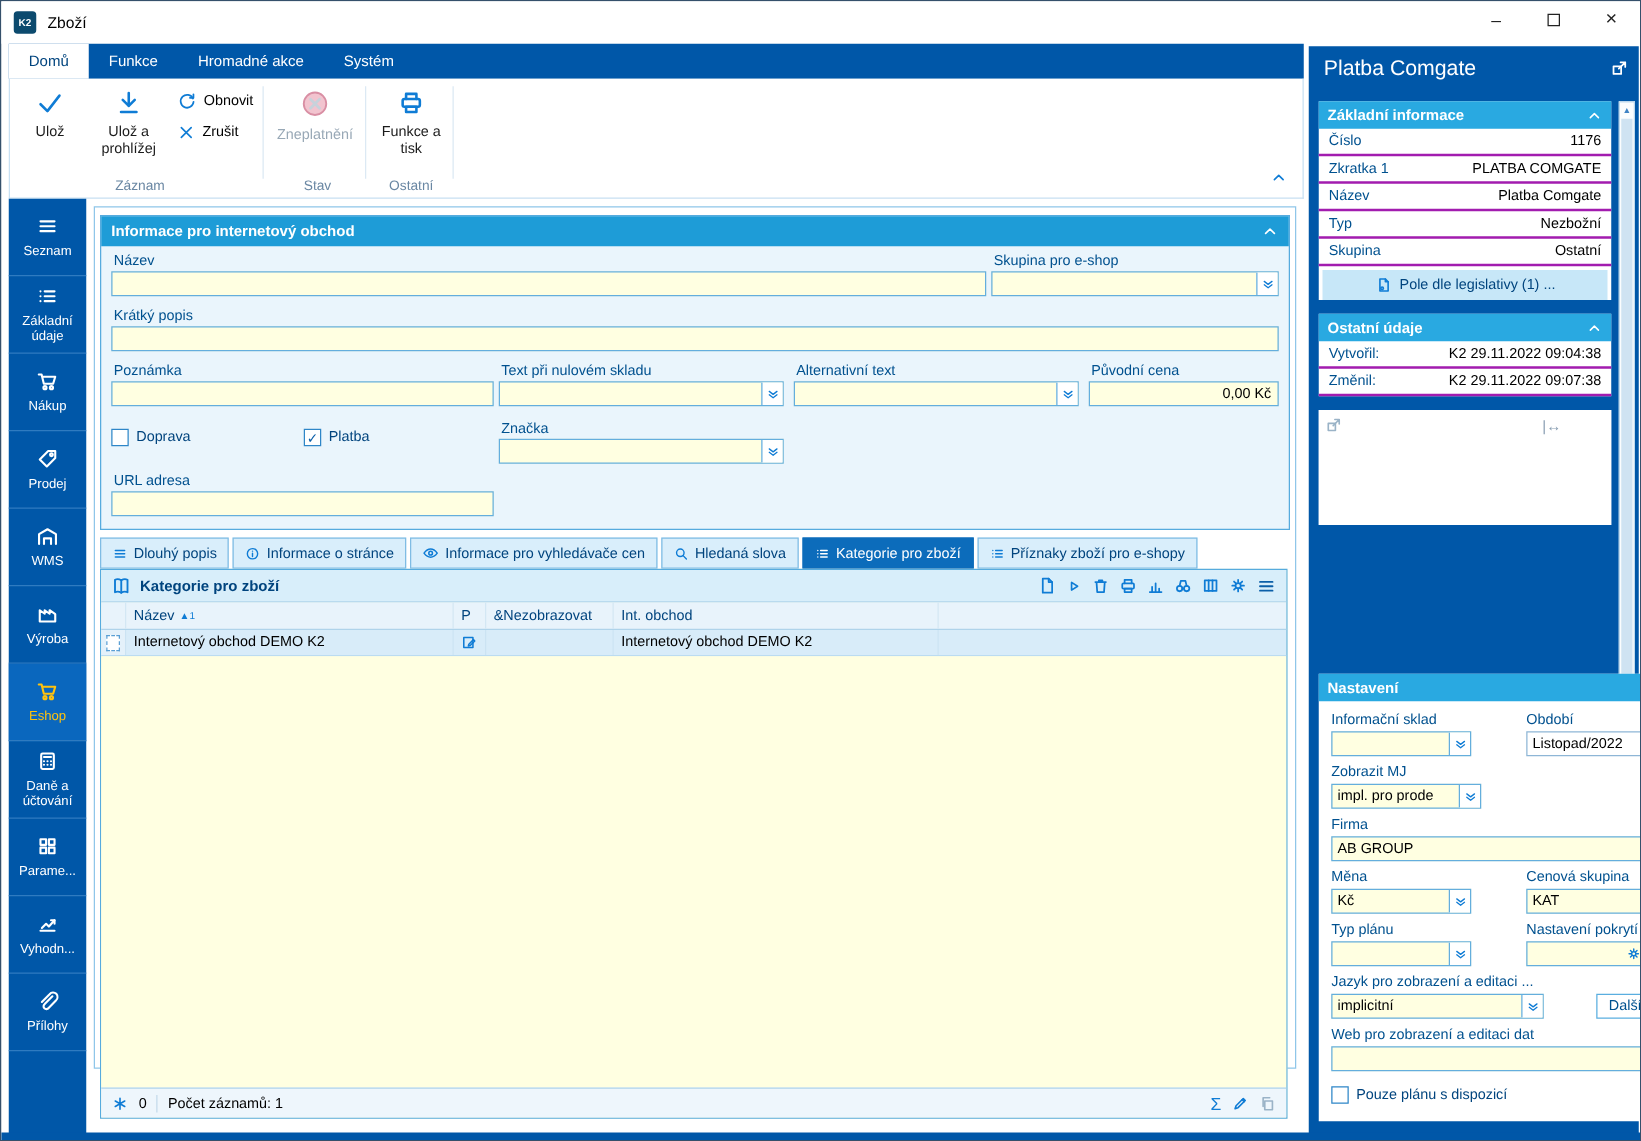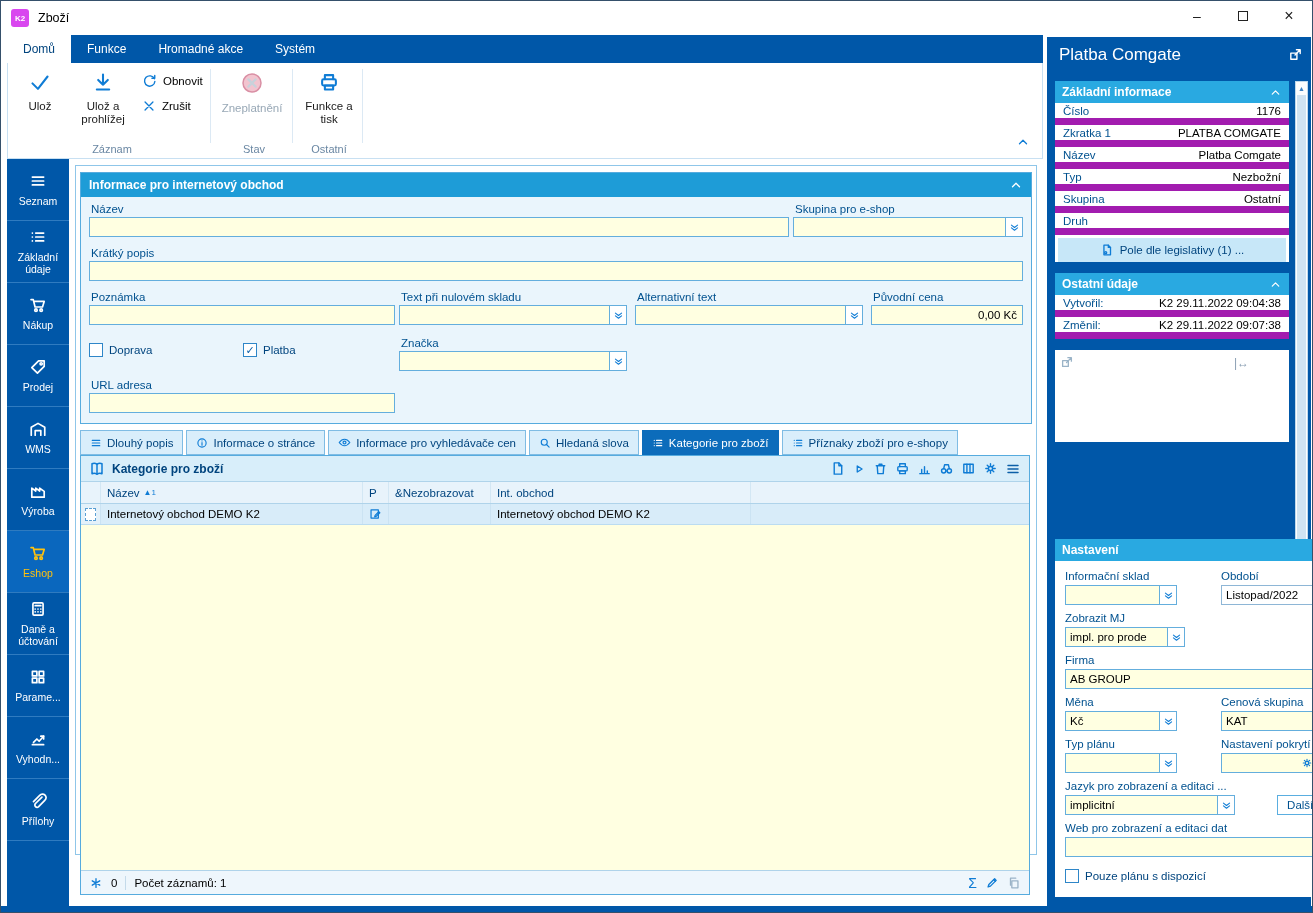--- a/index.html
+++ b/index.html
@@ -3,21 +3,21 @@
 <meta charset="utf-8">
 <style>
   *{margin:0;padding:0;box-sizing:border-box}
   body{background:#cfd8e0}
   #app{position:relative;width:1313px;height:913px;background:#fff;border:1px solid #35506B;
        font-family:"Liberation Sans","DejaVu Sans",sans-serif;font-size:12px;color:#000;overflow:hidden}
   .abs{position:absolute}
   svg.ic{fill:none;stroke:currentColor;stroke-width:1.5;stroke-linecap:round;stroke-linejoin:round}
   
   .titlebar{position:absolute;left:0;top:0;right:0;height:34px;background:#fff;display:flex;align-items:center}
-  .appicon{width:18px;height:18px;margin-left:10px;background:#d946ef;border-radius:3px;color:#fff;
+  .appicon{width:18px;height:18px;margin-left:10px;background:#0c4a6e;border-radius:3px;color:#fff;
            font-size:8px;font-weight:bold;display:flex;align-items:center;justify-content:center}
   .wtitle{margin-left:9px;font-size:12.5px}
   .winbtns{margin-left:auto;display:flex;height:100%}
   .winbtn{width:46px;height:30px;display:flex;align-items:center;justify-content:center;color:#222;font-size:14px;cursor:pointer}
   .maxglyph{width:10px;height:10px;border:1px solid #222}
   
   .rtabs{position:absolute;left:6px;top:34px;width:1036px;height:28px;background:#0057A8;display:flex;align-items:stretch}
   .rtab{padding:0 16px;color:#fff;display:flex;align-items:center;font-size:12px;cursor:pointer}
   .rtab.active{background:#fff;color:#00447E}
   .rbar{position:absolute;left:6px;top:62px;width:1036px;height:96px;background:#fff;border:1px solid #C8E0F2;border-top:none}
@@ -71,21 +71,21 @@
   .filler{flex:1;background:#FFFFE1}
   .statusbar{height:24px;background:#EEF6FC;border-top:1px solid #AFD3EA;display:flex;align-items:center;gap:8px;padding:0 8px;font-size:11.5px}
   .stsep{width:1px;height:14px;background:#C4DAEA}
   
   .rp{position:absolute;left:1046px;top:36px;width:264px;height:870px;background:#0057A8}
   .rp-title{position:absolute;left:12px;top:8px;color:#fff;font-size:17px}
   .rp-pop{position:absolute;right:8px;top:10px;color:#fff;cursor:pointer}
   .rp-sections{position:absolute;left:8px;top:44px;width:234px}
   .sect{background:#fff;margin-bottom:11px}
   .sect-h{height:22px;background:#29A9E1;color:#fff;font-weight:bold;font-size:12px;display:flex;align-items:center;gap:19px;padding:0 7px}
-  .prow{display:flex;justify-content:space-between;align-items:center;height:22px;padding:0 8px;border-bottom:7px solid #a21caf;font-size:11.5px}
+  .prow{display:flex;justify-content:space-between;align-items:center;height:22px;padding:0 8px;border-bottom:2px solid #a21caf;font-size:11.5px}
   .prow .l{color:#00518F}
   .legis{margin:3px;height:24px;background:#C7E7F8;display:flex;align-items:center;justify-content:center;gap:6px;
          color:#00447E;font-size:11.5px;cursor:pointer}
   .legis svg{color:#0F7CD5}
   .imgbody{position:relative;height:92px;background:#fff}
   .rp-scroll{position:absolute;right:3px;top:44px;width:13px;height:490px;background:#FBFDFE;border:1px solid #BFD9EC}
   .scar{position:absolute;left:0;right:0;height:12px;display:flex;align-items:center;justify-content:center;color:#3E83C4;font-size:7px;cursor:pointer}
   .sthumb{position:absolute;left:1px;right:1px;top:13px;bottom:13px;background:#CFE3F2;cursor:pointer}
   .nast{position:absolute;left:8px;top:502px;width:288px;bottom:10px;background:#fff}
   .nbody{padding:2px 10px 8px}
@@ -532,24 +532,20 @@
             <span class="v">Platba Comgate</span>
           </div>
         <div class="prow">
             <span class="l">Typ</span>
             <span class="v">Nezbožní</span>
           </div>
         <div class="prow">
             <span class="l">Skupina</span>
             <span class="v">Ostatní</span>
           </div>
-        <div class="prow">
-            <span class="l">Druh</span>
-            <span class="v"></span>
-          </div>
         <div class="legis">
           <svg class="ic" width="14" height="14" viewBox="0 0 16 16">
               <path d="M4.5 2.5h5L12 5v8.5H4.5z"></path>
               <path d="M9.5 2.5V5H12"></path>
               <circle cx="6.5" cy="11" r="1.2"></circle>
             </svg>
           <span>Pole dle legislativy (1) ...</span>
         </div>
       </div>
 

